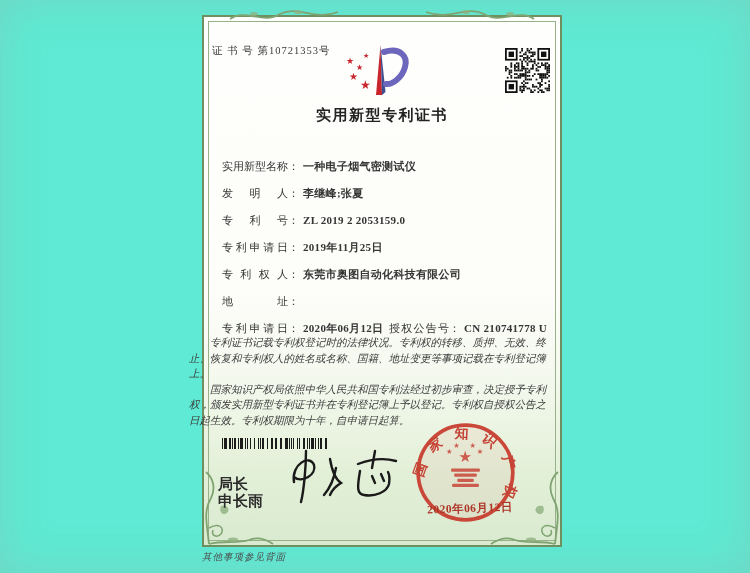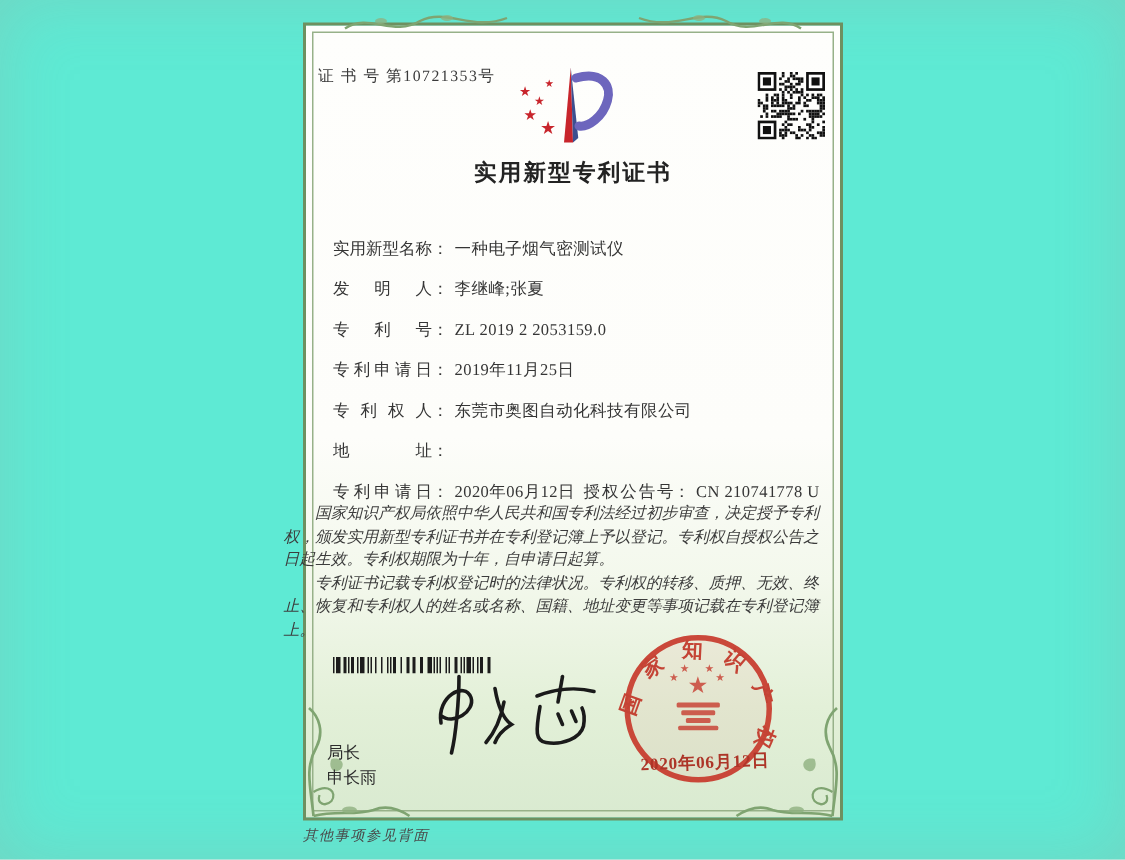--- a/index.html
+++ b/index.html
@@ -15,29 +15,29 @@
   .title{position:absolute;left:202px;top:106px;width:360px;text-align:center;
     font-size:15px;font-weight:bold;letter-spacing:1.5px;color:#232323;}
   .logo{position:absolute;left:342px;top:44px;width:74px;height:55px;}
   .qr{position:absolute;left:505px;top:48px;width:45px;height:45px;}
   
   .fields{position:absolute;left:222px;top:153px;width:334px;font-size:11px;color:#353535;}
   .frow{display:flex;align-items:baseline;line-height:15px;margin-top:12px;white-space:nowrap;}
   .frow:first-child{margin-top:6px;}
   .flabel{display:inline-block;width:66px;text-align:justify;text-align-last:justify;}
   .fcolon{display:inline-block;margin-right:4px;}
-  .fval{letter-spacing:.3px;}
+  .fval{letter-spacing:.3px;font-weight:bold;}
   .fval-fixed{display:inline-block;width:86px;}
   
   .paras{position:absolute;left:189px;top:335px;width:357px;font-size:10.5px;line-height:15.5px;
     color:#3c3c3c;text-align:justify;font-style:italic;}
   .paras p{margin:0;text-indent:2em;}
   
   .barcode{position:absolute;left:222px;top:438px;width:106px;height:11px;}
-  .signer{position:absolute;left:218px;top:494px;font-size:11px;font-weight:normal;color:#2c2c2c;line-height:17px;}
+  .signer{position:absolute;left:218px;top:476px;font-size:15px;font-weight:bold;color:#2c2c2c;line-height:17px;}
   .signature{position:absolute;left:278px;top:446px;width:140px;height:64px;}
   .seal{position:absolute;left:412px;top:419px;width:107px;height:107px;opacity:.92;}
   .seal-date{position:absolute;left:414px;top:501px;width:112px;text-align:center;font-size:11.5px;
     color:#ad3528;letter-spacing:.5px;transform:rotate(-2deg);font-weight:bold;}
   .page-no{position:absolute;left:202px;top:528px;width:360px;text-align:center;font-size:8.5px;
     letter-spacing:1px;color:#444;}
   .back-note{position:absolute;left:202px;top:551px;width:360px;text-align:left;font-size:9.5px;
     font-style:italic;color:#4a4a4a;letter-spacing:1px;}
   .flourish{position:absolute;pointer-events:none;}
 </style>
@@ -331,22 +331,22 @@
       <span class="flabel">专利申请日</span>
         <span class="fcolon">：</span>
       <span class="fval fval-fixed">2020年06月12日</span>
       <span class="flabel" style="width:60px">授权公告号</span>
         <span class="fcolon">：</span>
       <span class="fval">CN 210741778 U</span>
     </div>
   </div>
 
   <div class="paras">
+    <p>专利证书记载专利权登记时的法律状况。专利权的转移、质押、无效、终止、恢复和专利权人的姓名或名称、国籍、地址变更等事项记载在专利登记簿上。</p>
     <p>国家知识产权局依照中华人民共和国专利法经过初步审查，决定授予专利权，颁发实用新型专利证书并在专利登记簿上予以登记。专利权自授权公告之日起生效。专利权期限为十年，自申请日起算。</p>
-    <p>专利证书记载专利权登记时的法律状况。专利权的转移、质押、无效、终止、恢复和专利权人的姓名或名称、国籍、地址变更等事项记载在专利登记簿上。</p>
   </div>
 
   <svg class="barcode" viewBox="0 0 106 11" preserveAspectRatio="none" id="barsvg">
       <rect x="0" y="0" width="1" height="11" fill="#1c1c1c"></rect>
       <rect x="2" y="0" width="3" height="11" fill="#1c1c1c"></rect>
       <rect x="7" y="0" width="2" height="11" fill="#1c1c1c"></rect>
       <rect x="10" y="0" width="1" height="11" fill="#1c1c1c"></rect>
       <rect x="12" y="0" width="2" height="11" fill="#1c1c1c"></rect>
       <rect x="16" y="0" width="1" height="11" fill="#1c1c1c"></rect>
       <rect x="18" y="0" width="3" height="11" fill="#1c1c1c"></rect>

